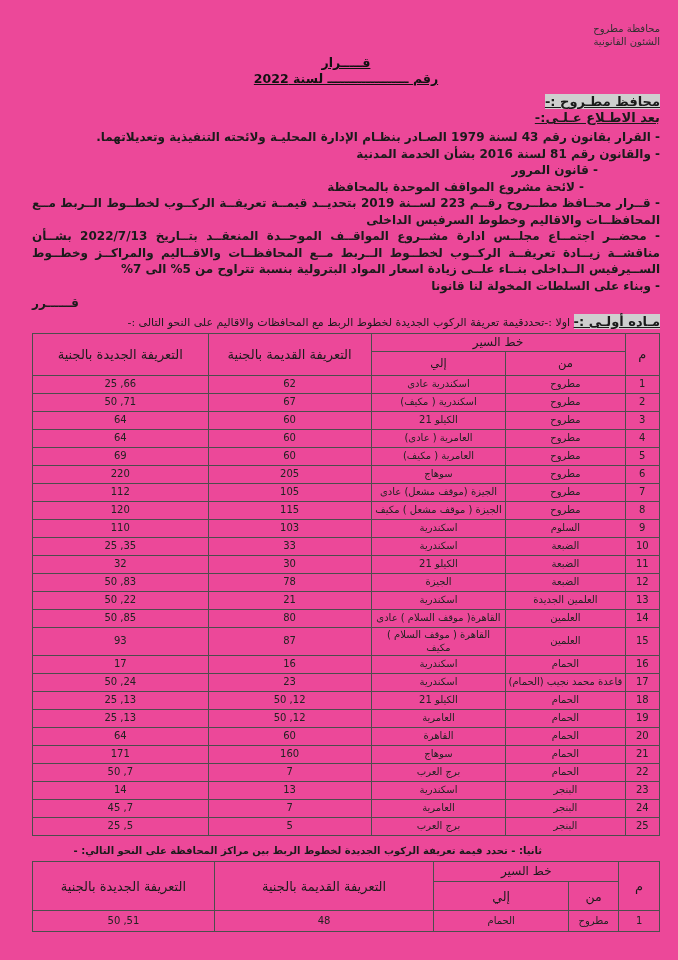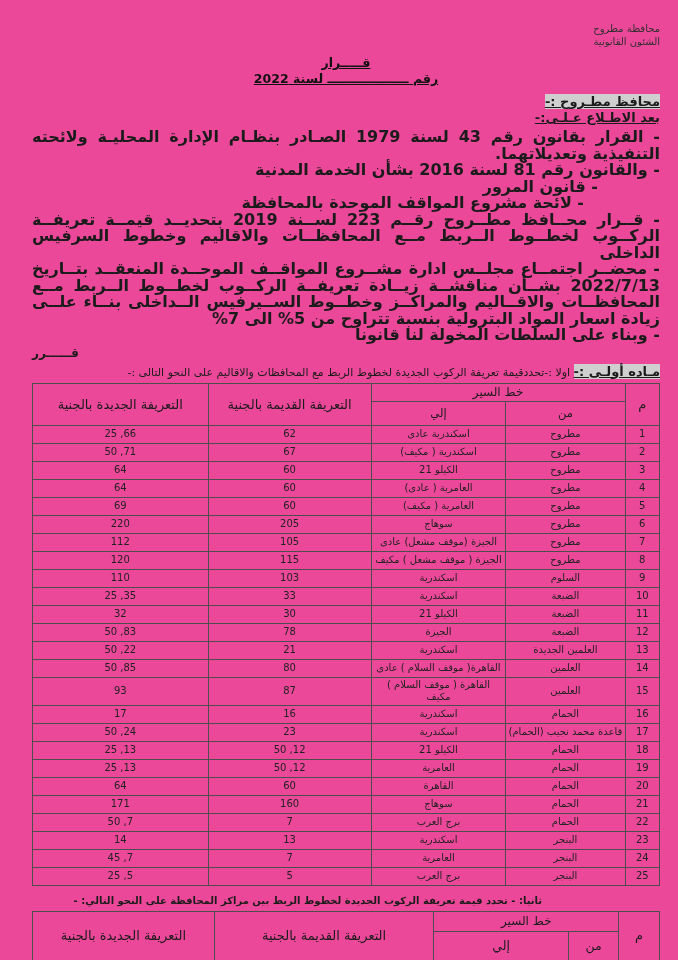--- a/index.html
+++ b/index.html
@@ -17,21 +17,21 @@
   
   .letterhead{font-size:10px;line-height:13px;font-weight:400;color:#303030;text-align:right;}
   
   .title-block{text-align:center;margin-top:7px;font-weight:bold;font-size:12.5px;line-height:16px;color:#111;}
   .title-line{text-decoration:underline;}
   
   .salutation{margin-top:7px;font-size:13px;font-weight:bold;line-height:16px;}
   .hl{background:#cfcfcf;}
   .ul{text-decoration:underline;}
   
-  .preamble{margin-top:3px;font-size:16px;font-weight:bold;line-height:16.5px;}
+  .preamble{margin-top:3px;font-size:12px;font-weight:bold;line-height:16.5px;}
   .preamble .bullet{text-align:justify;text-align-last:right;}
   .preamble .bullet:nth-child(2){letter-spacing:0.2px;}
   .preamble .bullet:nth-child(3){margin-right:62px;}
   .preamble .bullet:nth-child(4){margin-right:76px;}
   
   .decided{text-align:left;font-weight:bold;font-size:12px;margin-top:2px;line-height:15px;}
   
   .article-line{font-size:11px;margin-top:3px;line-height:15px;font-weight:400;}
   .article-label{background:#cfcfcf;text-decoration:underline;font-size:13px;font-weight:bold;}
   

